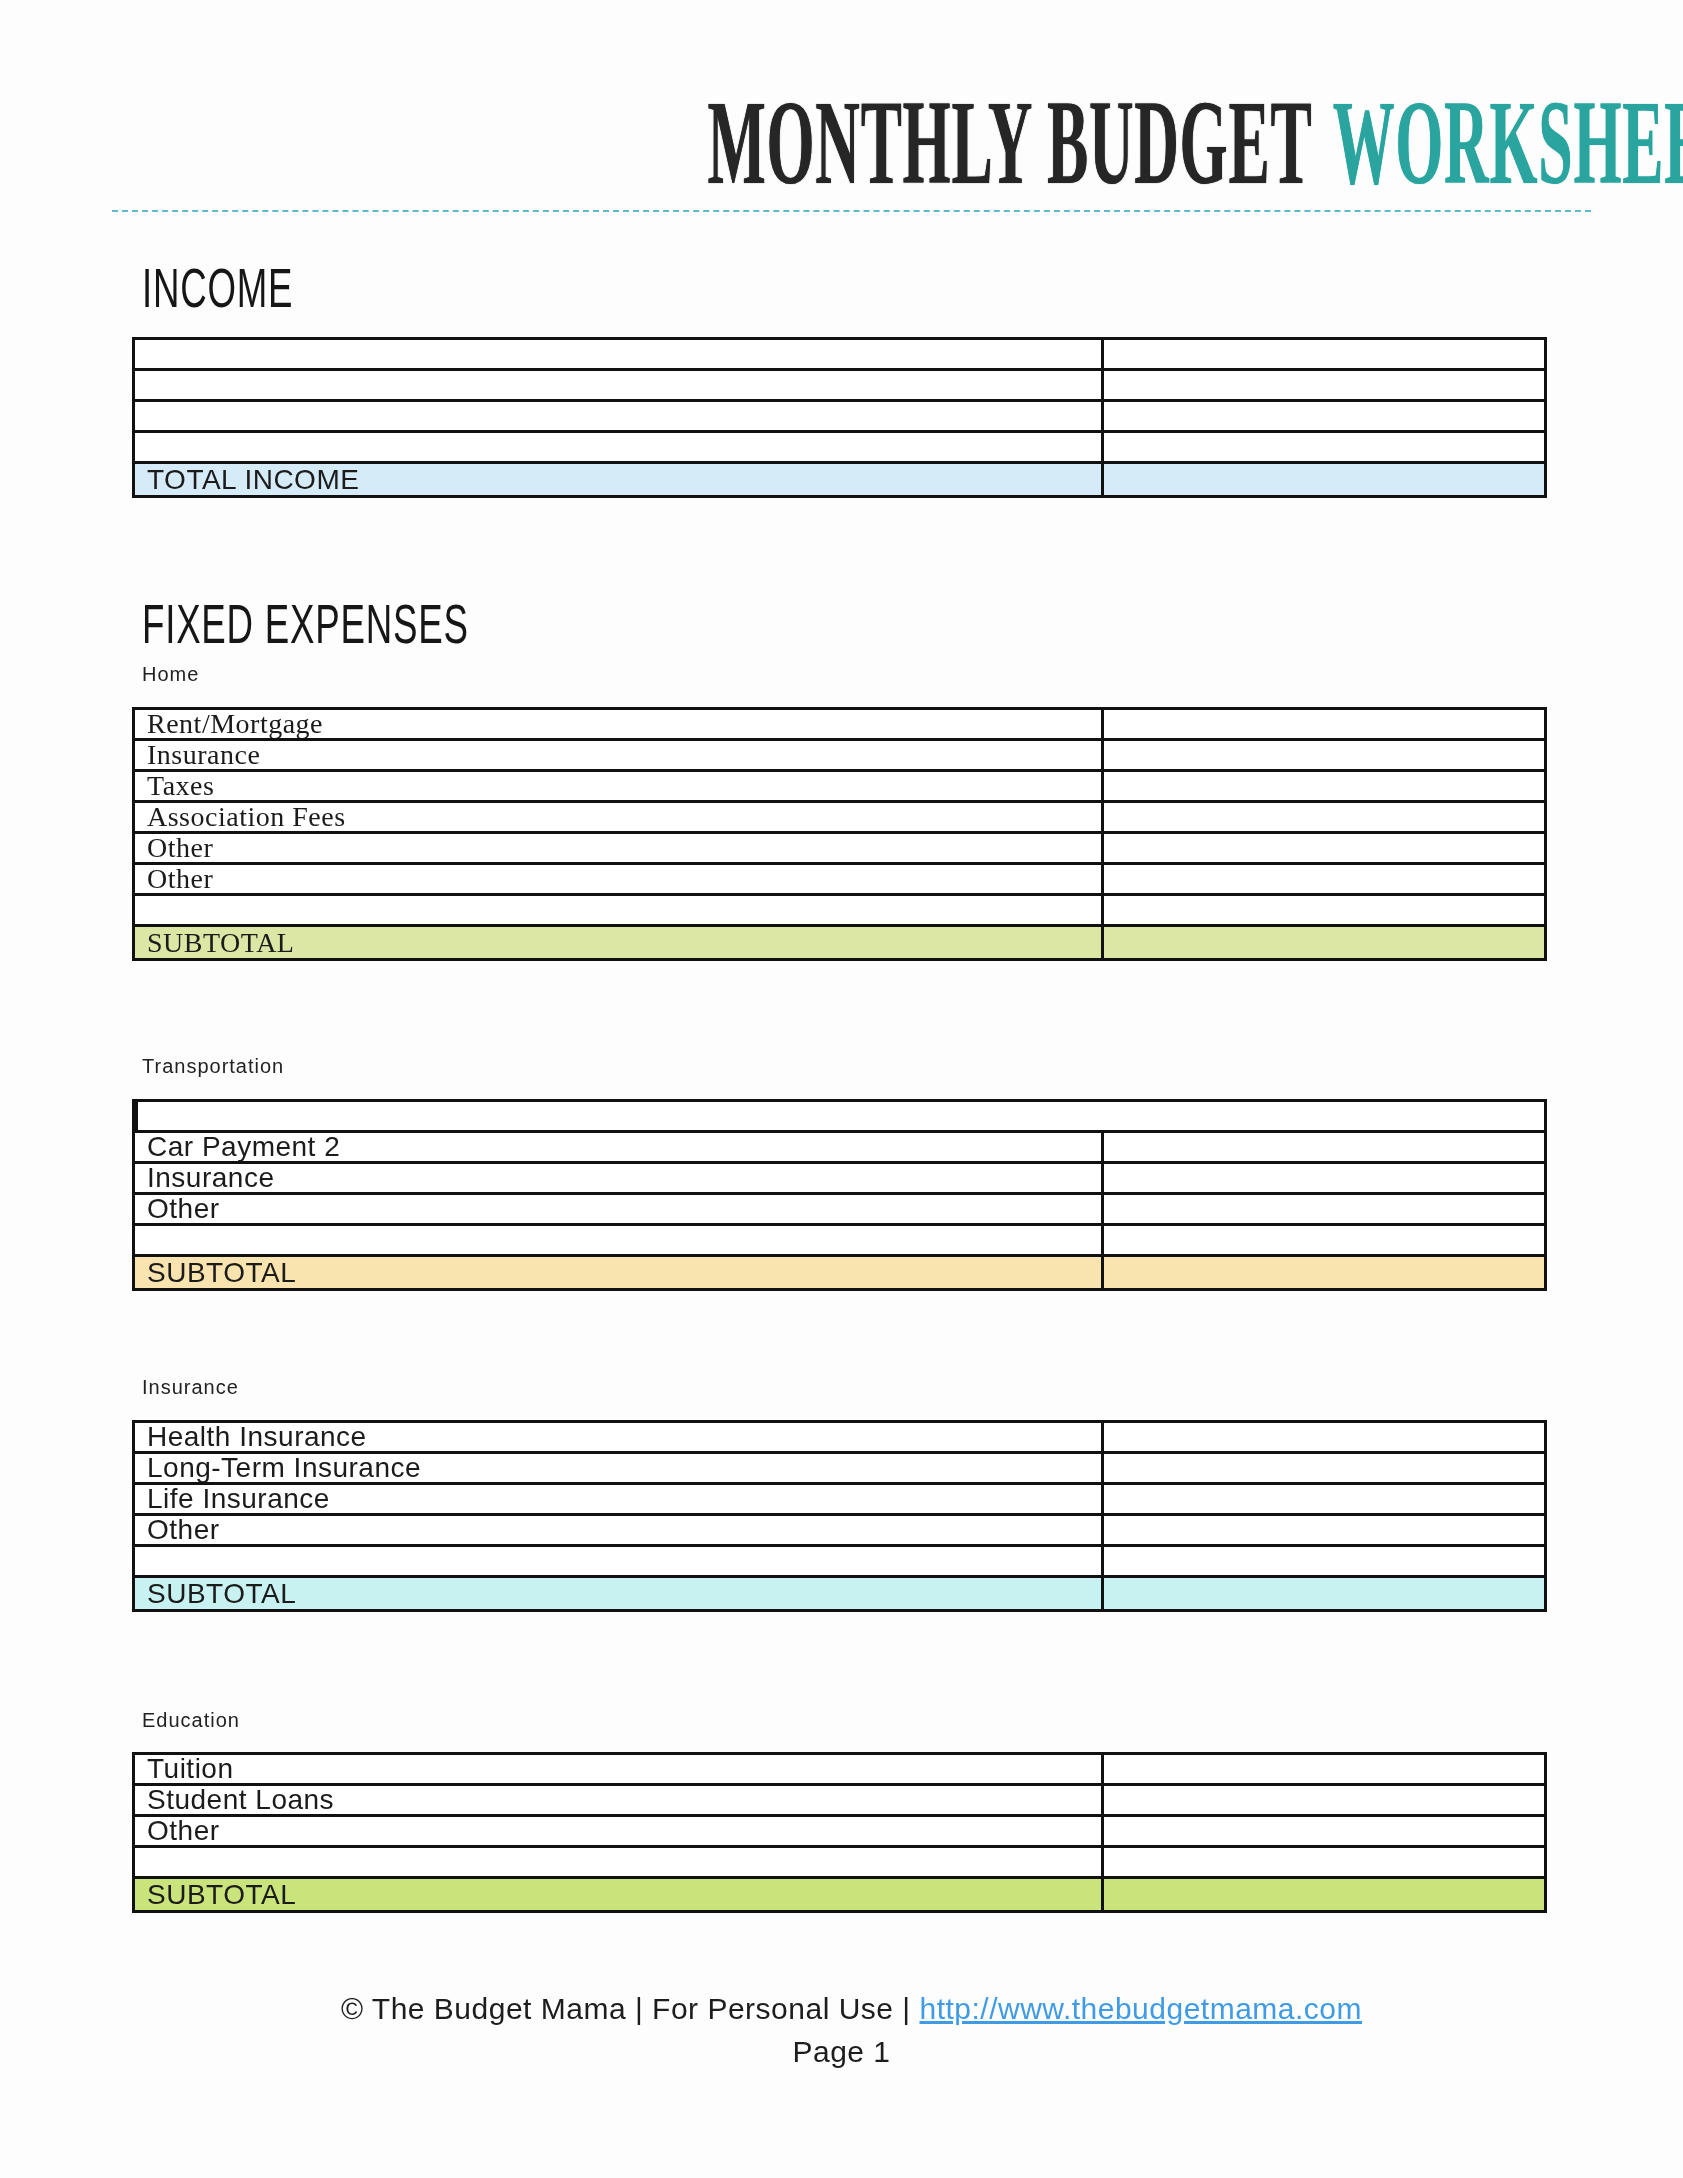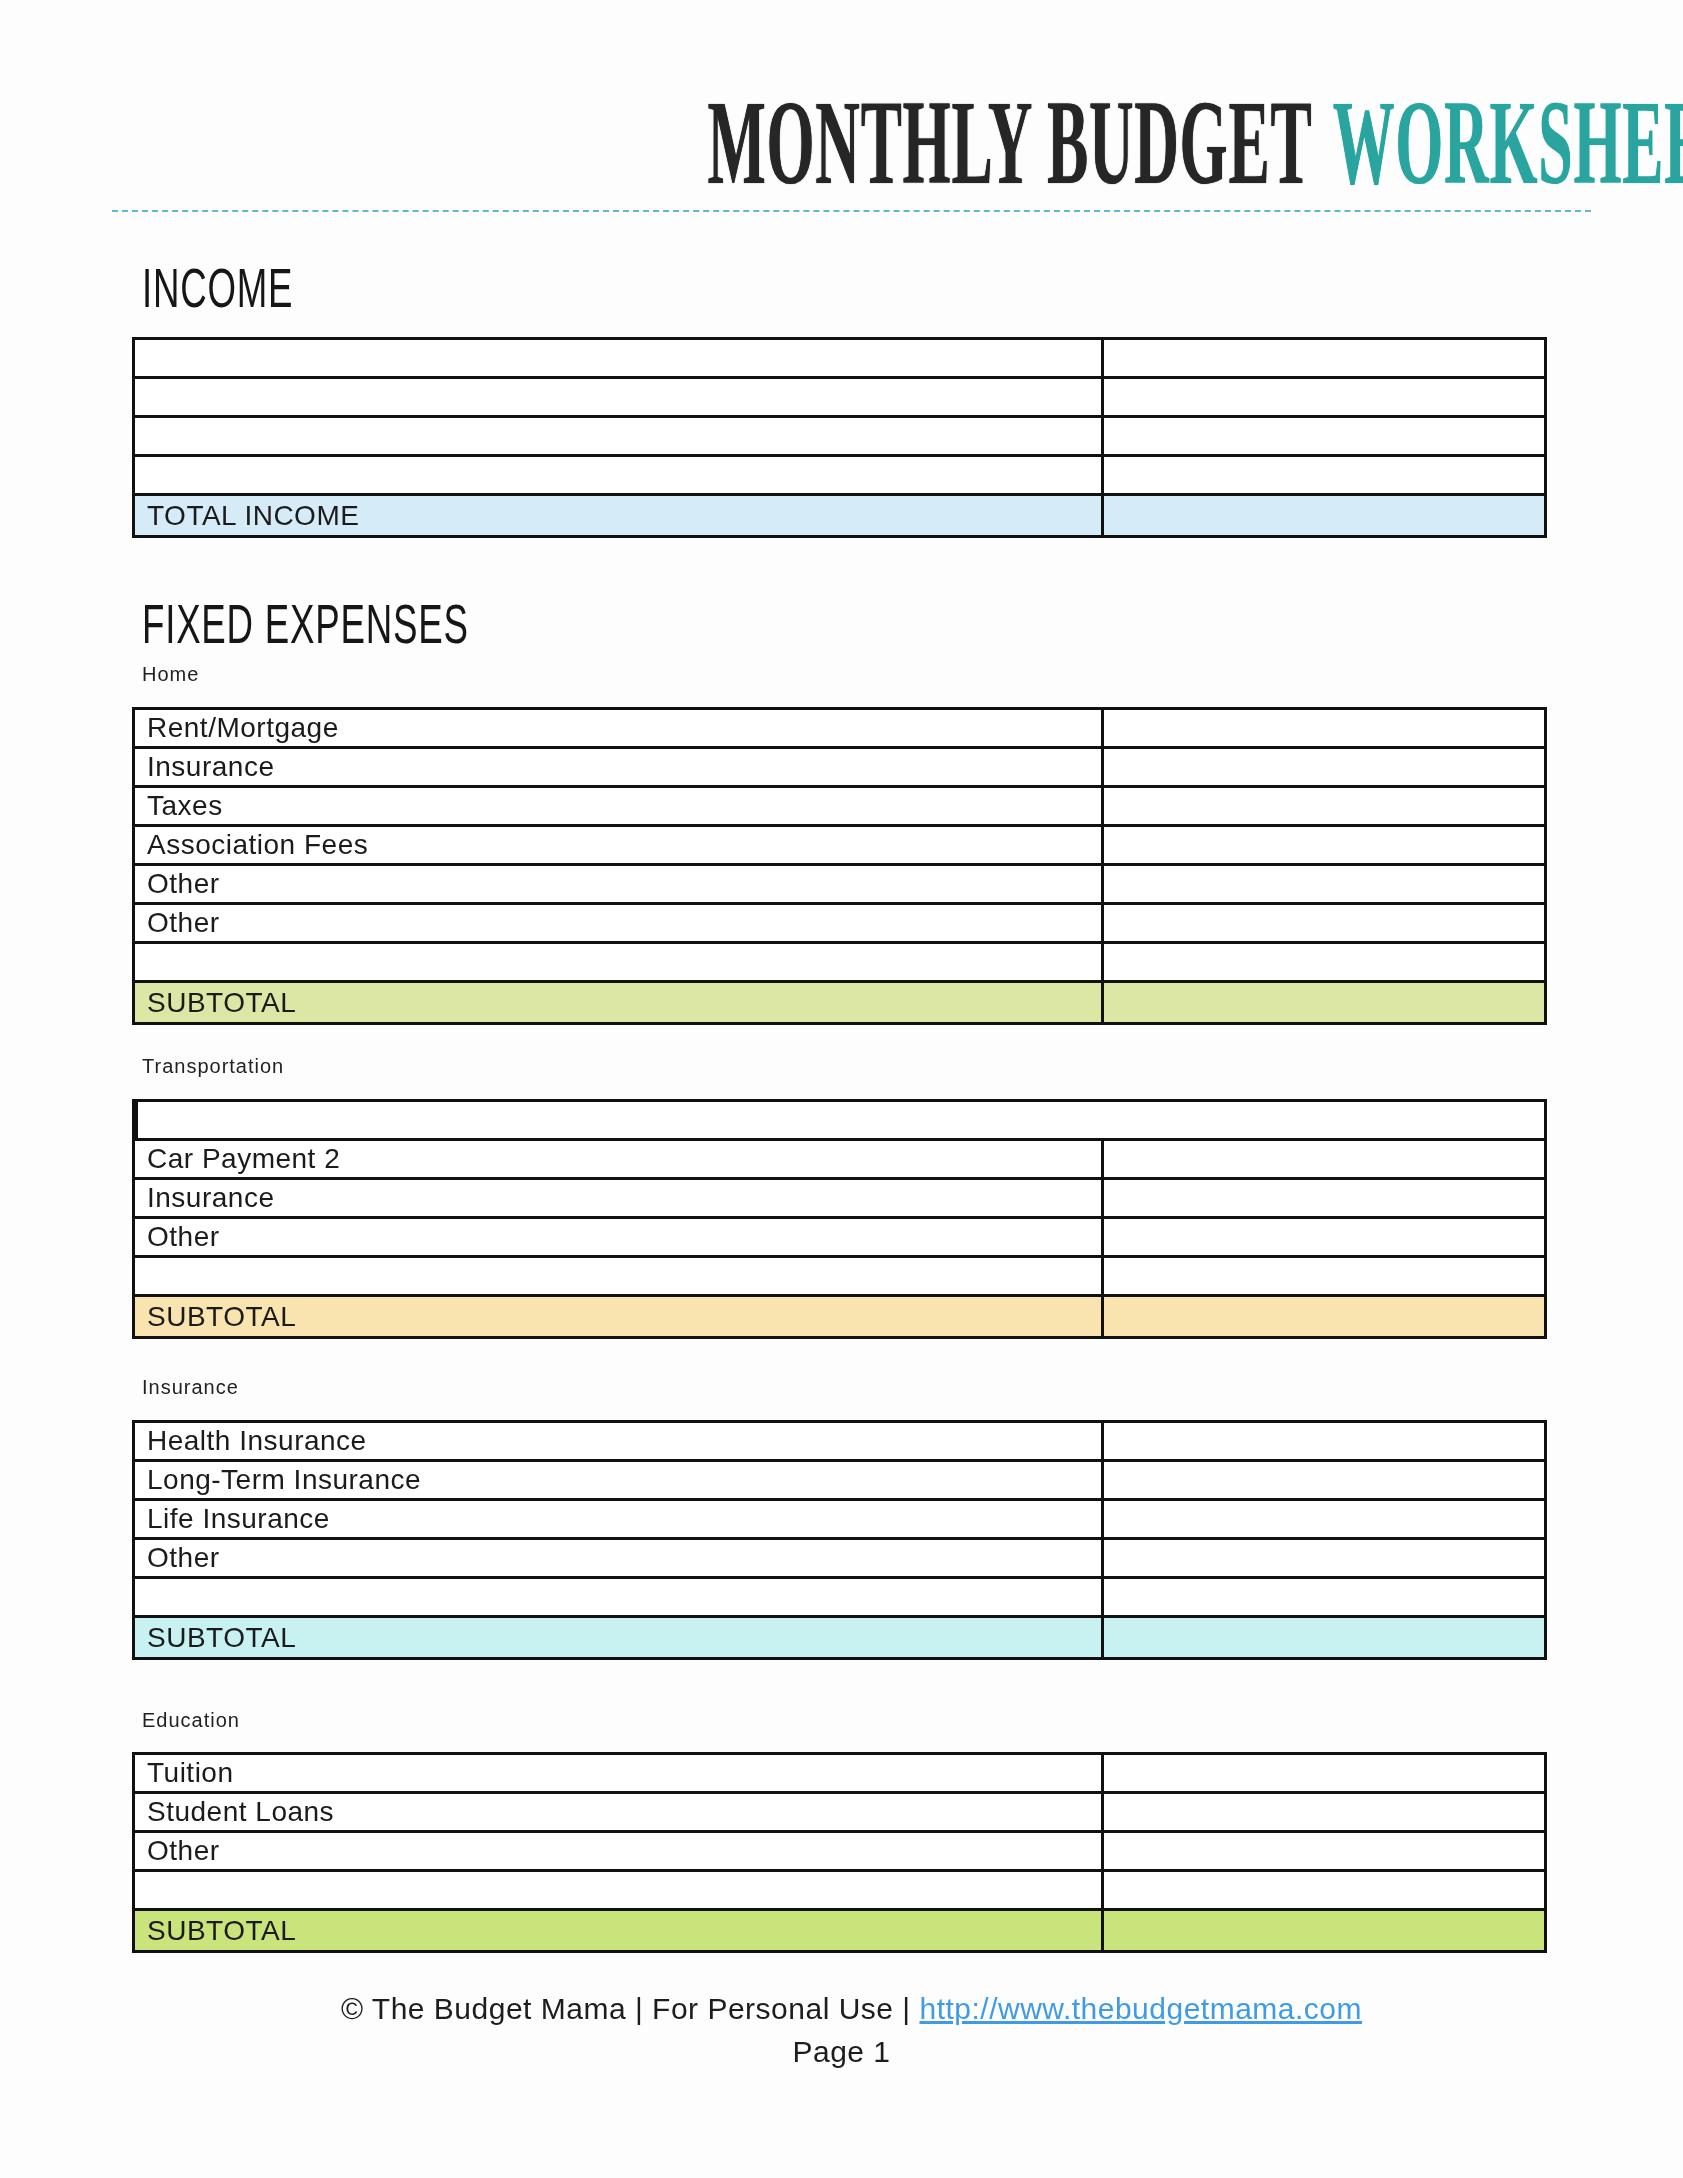--- a/index.html
+++ b/index.html
@@ -33,21 +33,21 @@
   .group-label{
     position:absolute; left:142px;
     font-size:20px; color:#222; letter-spacing:1px; white-space:nowrap;
   }
   
   .wtable{
     position:absolute; left:132px; width:1415px;
     border:3px solid #111; box-sizing:border-box; background:#fff;
   }
   .trow{
-    display:flex; height:39px; box-sizing:border-box;
+    display:flex; height:31px; box-sizing:border-box;
     border-bottom:3px solid #111;
   }
   .trow:last-child{border-bottom:none;}
   .cell-label{
     width:966px; box-sizing:border-box; padding-left:12px;
     display:flex; align-items:center;
     font-size:28px; letter-spacing:0.5px; color:#1b1b1b;
     overflow:hidden; white-space:nowrap;
   }
   .cell-amount{flex:1; border-left:3px solid #111; box-sizing:border-box;}
@@ -94,21 +94,21 @@
     </div>
     <div class="trow">
       <div class="cell-label bg-total-income">TOTAL INCOME</div>
       <div class="cell-amount bg-total-income"></div>
     </div>
   </div>
 
   <div class="big-heading" style="top:591px;">FIXED EXPENSES</div>
 
   <div class="group-label" style="top:663px;">Home</div>
-  <div class="wtable" style="top:707px;">
+  <div class="wtable" style="top:707px;font-family:Liberation Serif, serif;">
     <div class="trow">
       <div class="cell-label">Rent/Mortgage</div>
       <div class="cell-amount"></div>
     </div>
     <div class="trow">
       <div class="cell-label">Insurance</div>
       <div class="cell-amount"></div>
     </div>
     <div class="trow">
       <div class="cell-label">Taxes</div>

